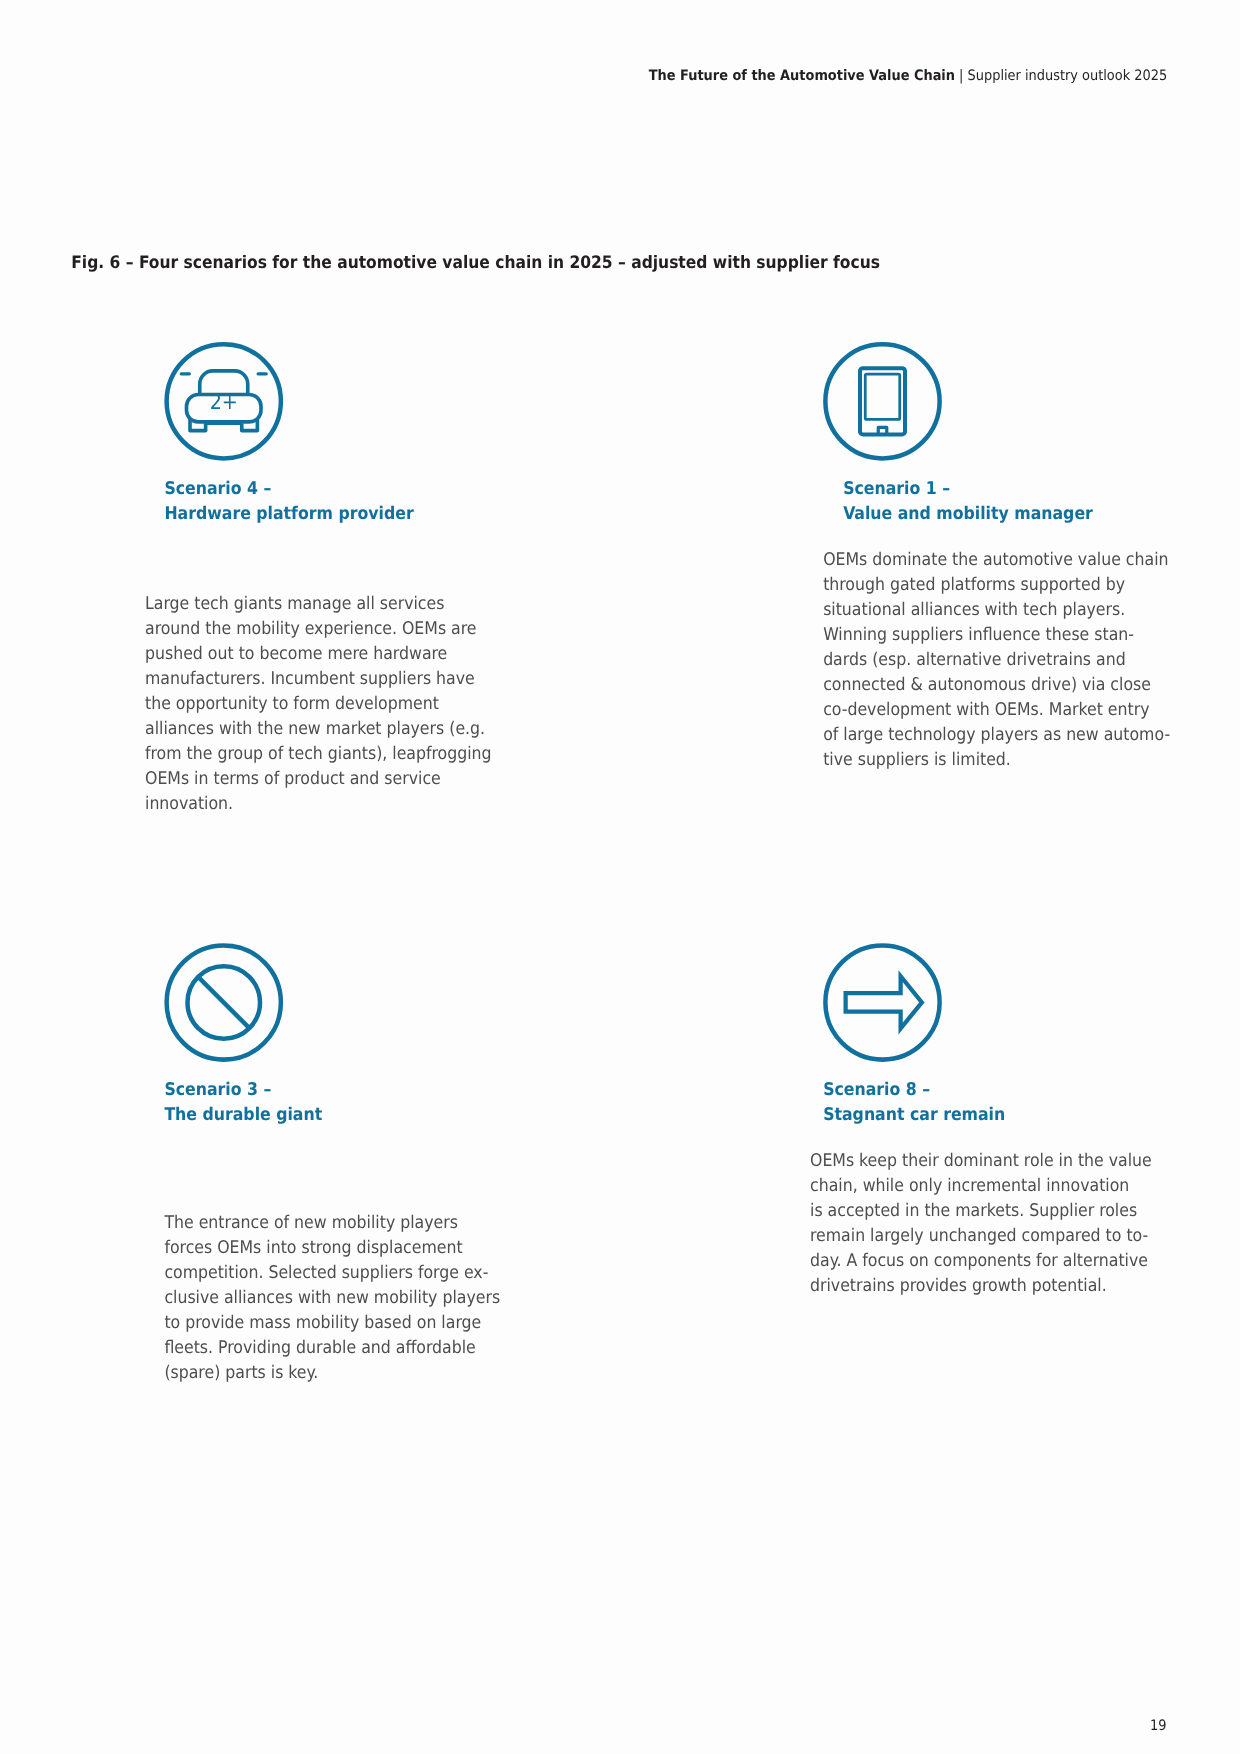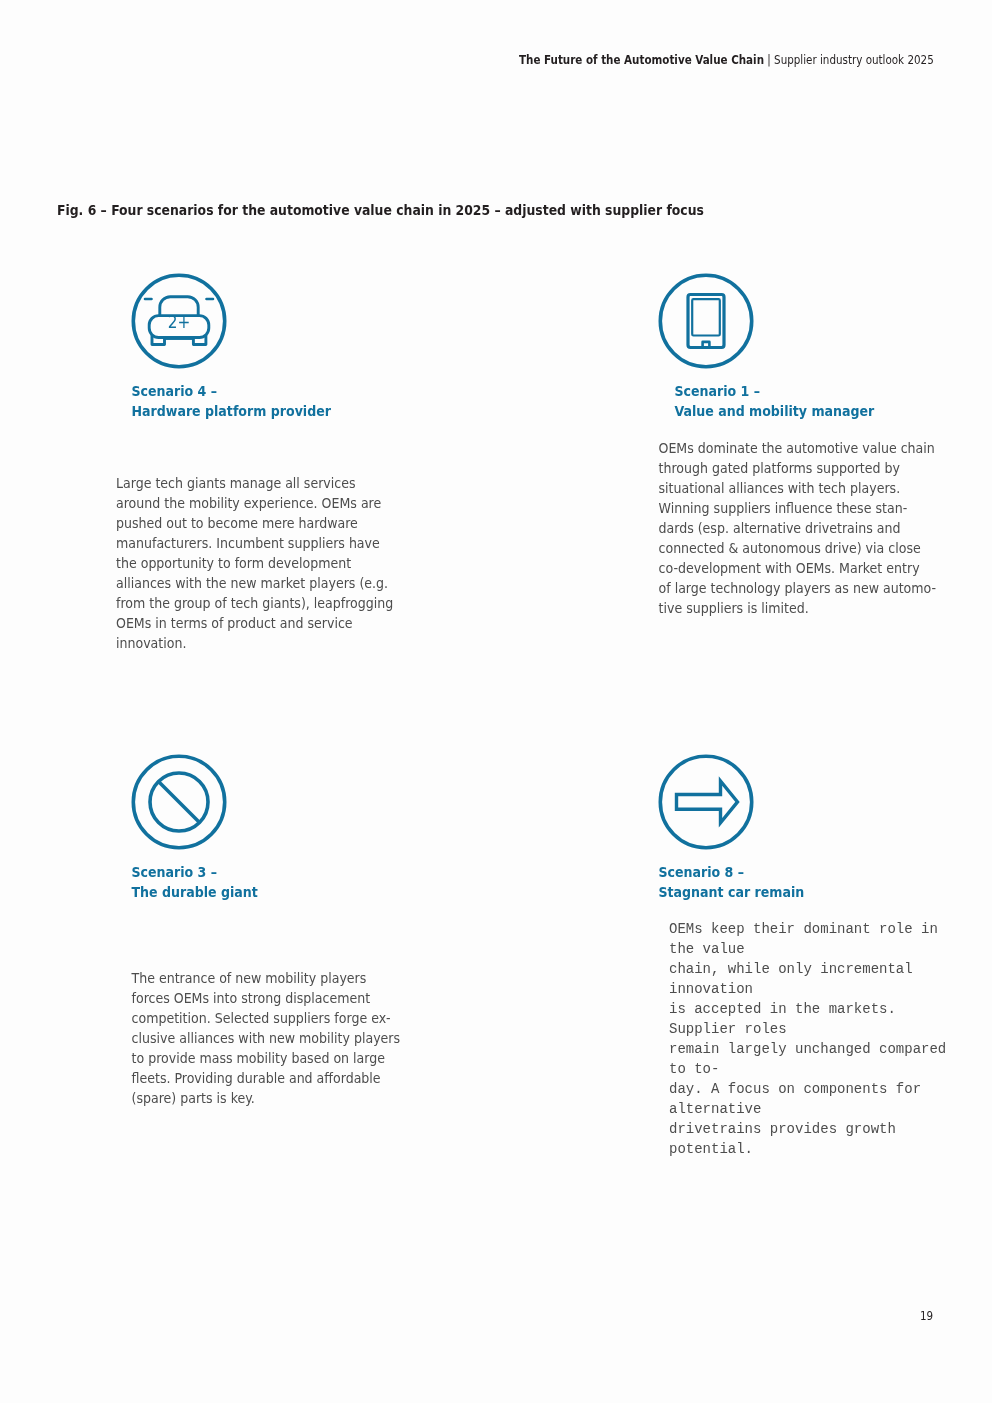--- a/index.html
+++ b/index.html
@@ -10,21 +10,21 @@
 
   
   #running-head{left:519px;top:53px;font-size:11.5px;color:#231f20;white-space:nowrap;}
   #running-head .rh-bold{font-weight:bold;}
   #running-head .rh-rest{font-weight:normal;}
 
   
   #fig-caption{left:57px;top:202px;font-size:13.8px;font-weight:bold;color:#231f20;white-space:nowrap;}
 
   
-  #page-number{left:920px;top:1309px;font-size:11.5px;color:#231f20;}
+  #page-number{left:920px;top:1373px;font-size:11.5px;color:#231f20;}
 
   
   .sc-icon{position:absolute;width:96px;height:96px;}
   .sc-title{position:absolute;font-size:14px;font-weight:bold;color:#11719e;line-height:20px;white-space:nowrap;}
   .sc-body{position:absolute;font-size:14px;color:#4d4d4d;line-height:20px;white-space:pre-line;}
 </style>
 </head>
 <body>
 
 <div id="running-head" class="abs">
@@ -106,20 +106,20 @@
 <div class="sc-icon" style="left:657.5px;top:753.5px;">
   <svg viewBox="0 0 96 96" width="96" height="96">
     <circle cx="48" cy="48" r="45.7" fill="none" stroke="#11719e" stroke-width="3.6"></circle>
     <path d="M18.5 40.5 h44.0 v-13.5 l17.0 20.9 l-17.0 20.9 v-13.5 h-44.0 z" fill="none" stroke="#11719e" stroke-width="3.4" stroke-linejoin="miter"></path>
   </svg>
 </div>
 <div class="sc-title" style="left:658.5px;top:862px;">
   <span>Scenario 8 –</span><br>
   <span>Stagnant car remain</span>
 </div>
-<div class="sc-body" style="left:669px;top:919px;width:300px;font-family:Liberation Mono, monospace;">OEMs keep their dominant role in the value
+<div class="sc-body" style="left:648px;top:919px;width:300px;">OEMs keep their dominant role in the value
 chain, while only incremental innovation
 is accepted in the markets. Supplier roles
 remain largely unchanged compared to to-
 day. A focus on components for alternative
 drivetrains provides growth potential.</div>
 
 <div id="page-number" class="abs">19</div>
 
 </body></html>

